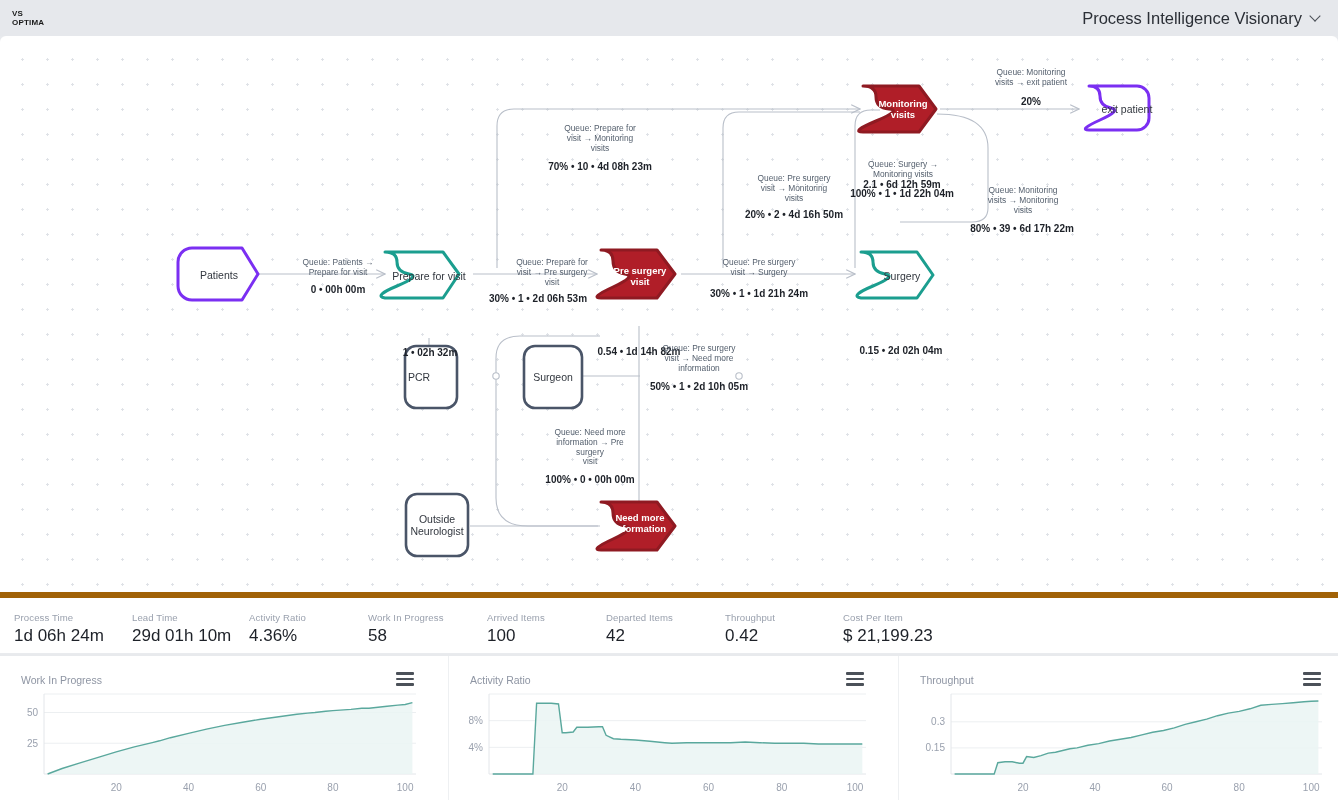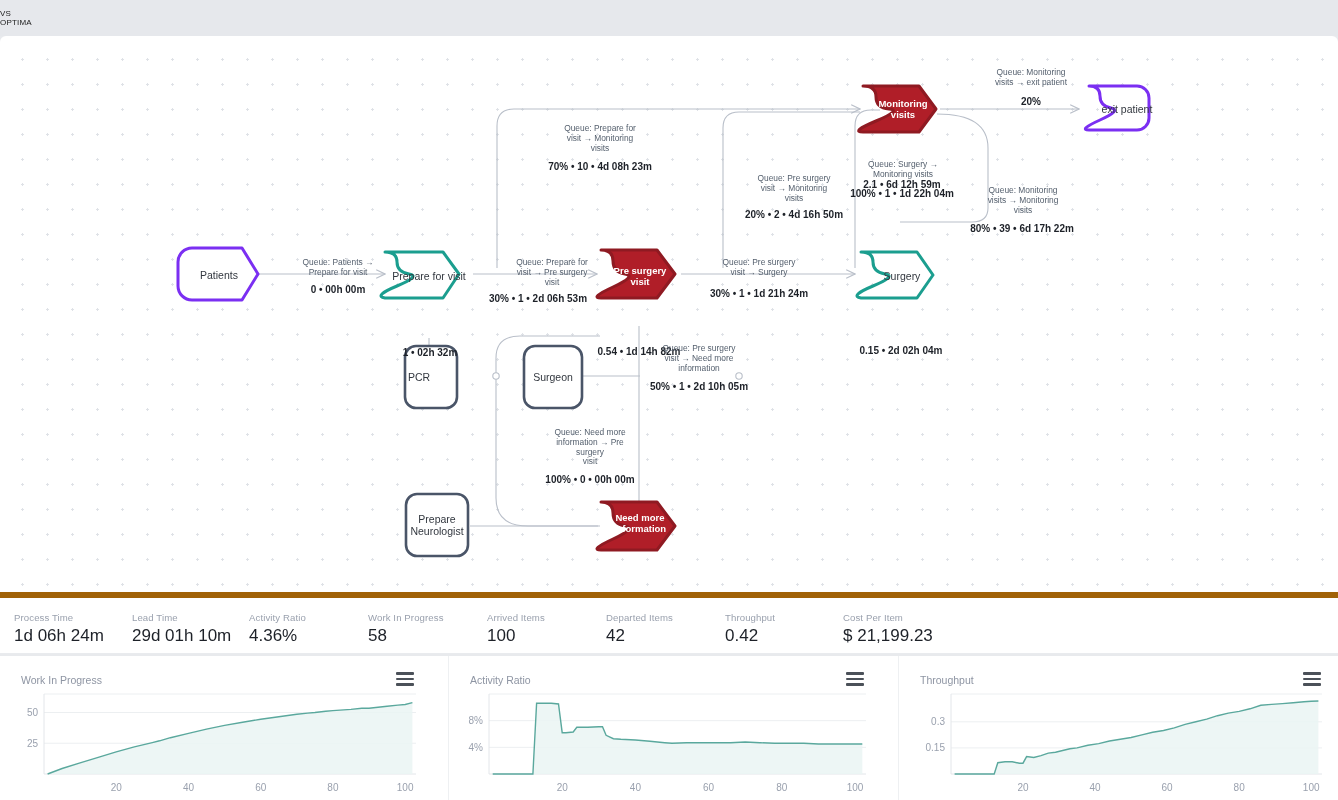--- a/index.html
+++ b/index.html
@@ -16,22 +16,23 @@
   }
 
   
   .header {
     position: absolute; top: 0; left: 0;
     width: 1338px; height: 36px;
     background: #e6e8ec;
     display: flex; align-items: center;
   }
   .logo {
+    margin-left: 12px;
     font-size: 8px; line-height: 9px;
-    font-weight: 400; letter-spacing: .2px;
+    font-weight: 700; letter-spacing: .2px;
     color: #1a1a1a;
   }
   .header-right {
     position: absolute; right: 16px; top: 0;
     height: 36px; display: flex; align-items: center; gap: 9px;
   }
   .workspace-name {
     font-size: 16.5px; color: #2b2f36; font-weight: 400;
   }
   .chev {
@@ -145,20 +146,24 @@
 </style>
 </head>
 <body>
 
 <div id="app">
 
   <div class="header">
     <div class="logo">
       <div>VS</div>
       <div>OPTIMA</div>
+    </div>
+    <div class="header-right">
+      <span class="workspace-name">Process Intelligence Visionary</span>
+      <span class="chev"></span>
     </div>
   </div>
 
   <div class="canvas-card">
     <div class="dotgrid"></div>
 
     <svg class="diagram-svg" width="1338" height="556" viewBox="0 0 1338 556">
       <defs>
         <marker id="arw" markerWidth="9" markerHeight="9" refX="8" refY="4.5" orient="auto">
           <path d="M0,0.6 L8,4.5 L0,8.4" fill="none" stroke="#b9bfc9" stroke-width="1.1"></path>
@@ -219,21 +224,21 @@
     <div class="node-label" style="left:390px; top:214px; width:78px; height:52px;">Prepare for visit</div>
     <div class="node-label onred" style="left:604px; top:214px; width:72px; height:52px; white-space:pre-line;">Pre surgery
 visit</div>
     <div class="node-label" style="left:866px; top:214px; width:72px; height:52px;">Surgery</div>
     <div class="node-label onred" style="left:866px; top:49px; width:74px; height:48px;">Monitoring visits</div>
     <div class="node-label" style="left:1092px; top:49px; width:70px; height:48px;">exit patient</div>
     <div class="node-label onred" style="left:604px; top:466px; width:72px; height:42px; white-space:pre-line;">Need more
 information</div>
     <div class="node-label" style="left:405px; top:310px; width:28px; height:62px;">PCR</div>
     <div class="node-label" style="left:524px; top:310px; width:58px; height:62px;">Surgeon</div>
-    <div class="node-label" style="left:406px; top:458px; width:62px; height:62px; white-space:pre-line;">Prepare
+    <div class="node-label" style="left:406px; top:458px; width:62px; height:62px; white-space:pre-line;">Outside
 Neurologist</div>
 
     <div class="node-stat" style="left:390px; top:311px; width:80px;">1 • 02h 32m</div>
     <div class="node-stat" style="left:574px; top:310px; width:130px;">0.54 • 1d 14h 82m</div>
     <div class="node-stat" style="left:836px; top:309px; width:130px;">0.15 • 2d 02h 04m</div>
     <div class="node-stat" style="left:837px; top:143px; width:130px;">2.1 • 6d 12h 59m</div>
 
     <div class="edge-label" style="left:266px; top:222px; width:144px;">Queue: Patients →
 Prepare for visit</div>
     <div class="edge-stat" style="left:266px; top:248px; width:144px;">0 • 00h 00m</div>

